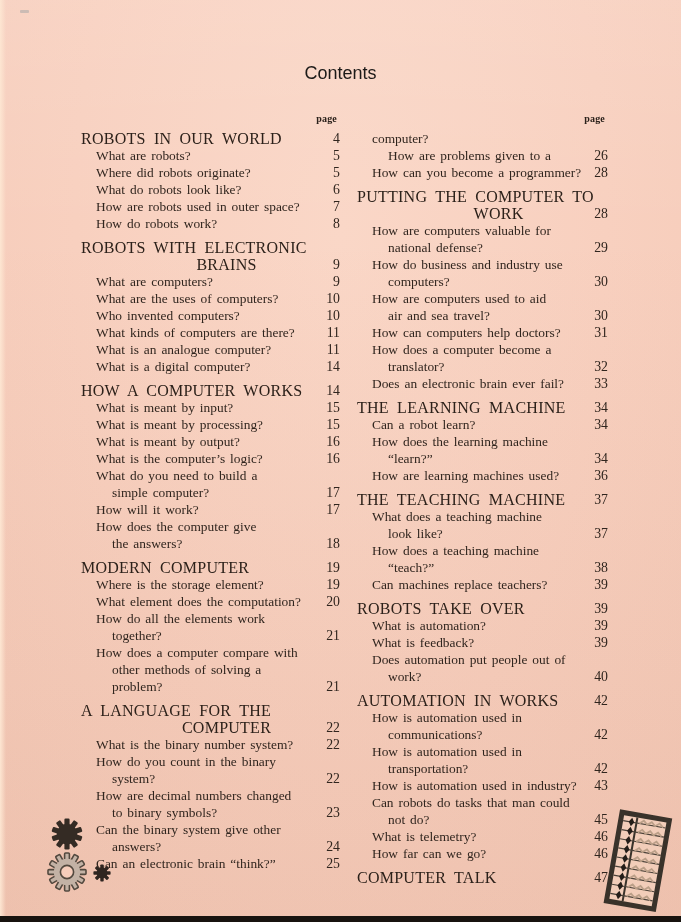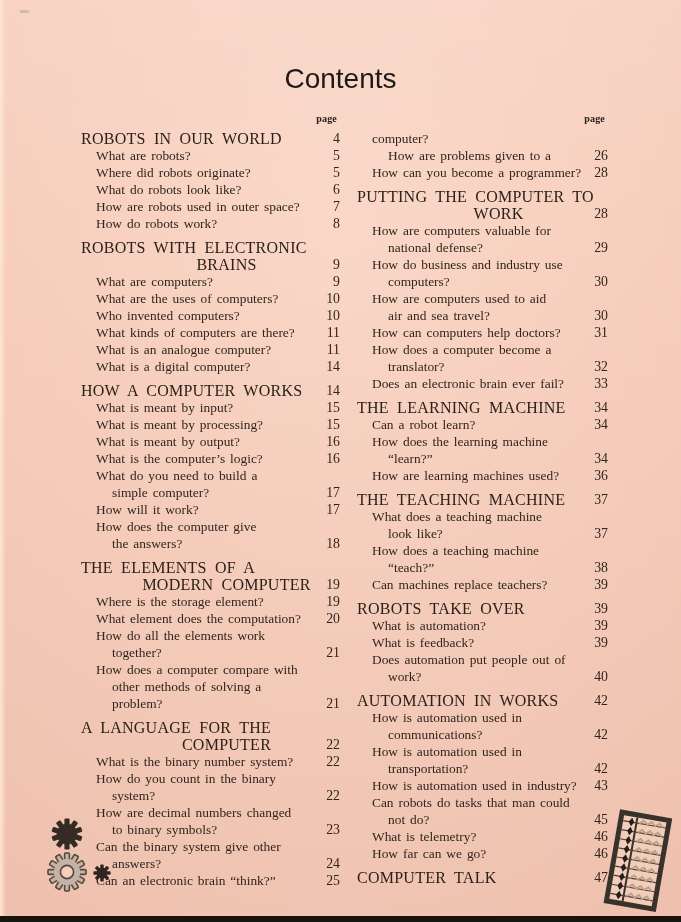--- a/index.html
+++ b/index.html
@@ -14,21 +14,21 @@
   }
   .page::before{
     content:"";position:absolute;left:0;top:0;bottom:0;width:6px;
     background:linear-gradient(90deg,#fde6d2,rgba(253,230,210,0));
     pointer-events:none;
   }
   .title{
     position:absolute;top:63px;left:0;width:100%;
     text-align:center;margin:0;
     font-family:"Liberation Sans", sans-serif;
-    font-weight:500;font-size:28px;color:#1c1a18;letter-spacing:0px;
+    font-weight:500;font-size:18px;color:#1c1a18;letter-spacing:0px;
   }
   .scan-artifact{position:absolute;left:20px;top:10px;width:9px;height:3px;background:#a8a8a8;opacity:.55;border-radius:1px;}
   .col{position:absolute;top:112px;}
   .col.left{left:81px;width:259px;}
   .col.right{left:357px;width:251px;}
   .page-label{
     text-align:right;padding-right:3px;
     font-weight:700;font-size:10px;line-height:13px;
     margin-bottom:5px;letter-spacing:.2px;color:#2b211b;
   }
@@ -152,21 +152,20 @@
             <span class="pg">17</span>
           </div>
           <div class="item entry">
             <div class="line">How does the computer give</div>
             <div class="line">the answers?</div>
             <span class="pg">18</span>
           </div>
         </div>
         <div class="section">
           <div class="item head">
-            <div class="line">THE ELEMENTS OF A</div>
             <div class="line">MODERN COMPUTER</div>
             <span class="pg">19</span>
           </div>
           <div class="item entry">
             <div class="line">Where is the storage element?</div>
             <span class="pg">19</span>
           </div>
           <div class="item entry">
             <div class="line">What element does the computation?</div>
             <span class="pg">20</span>

